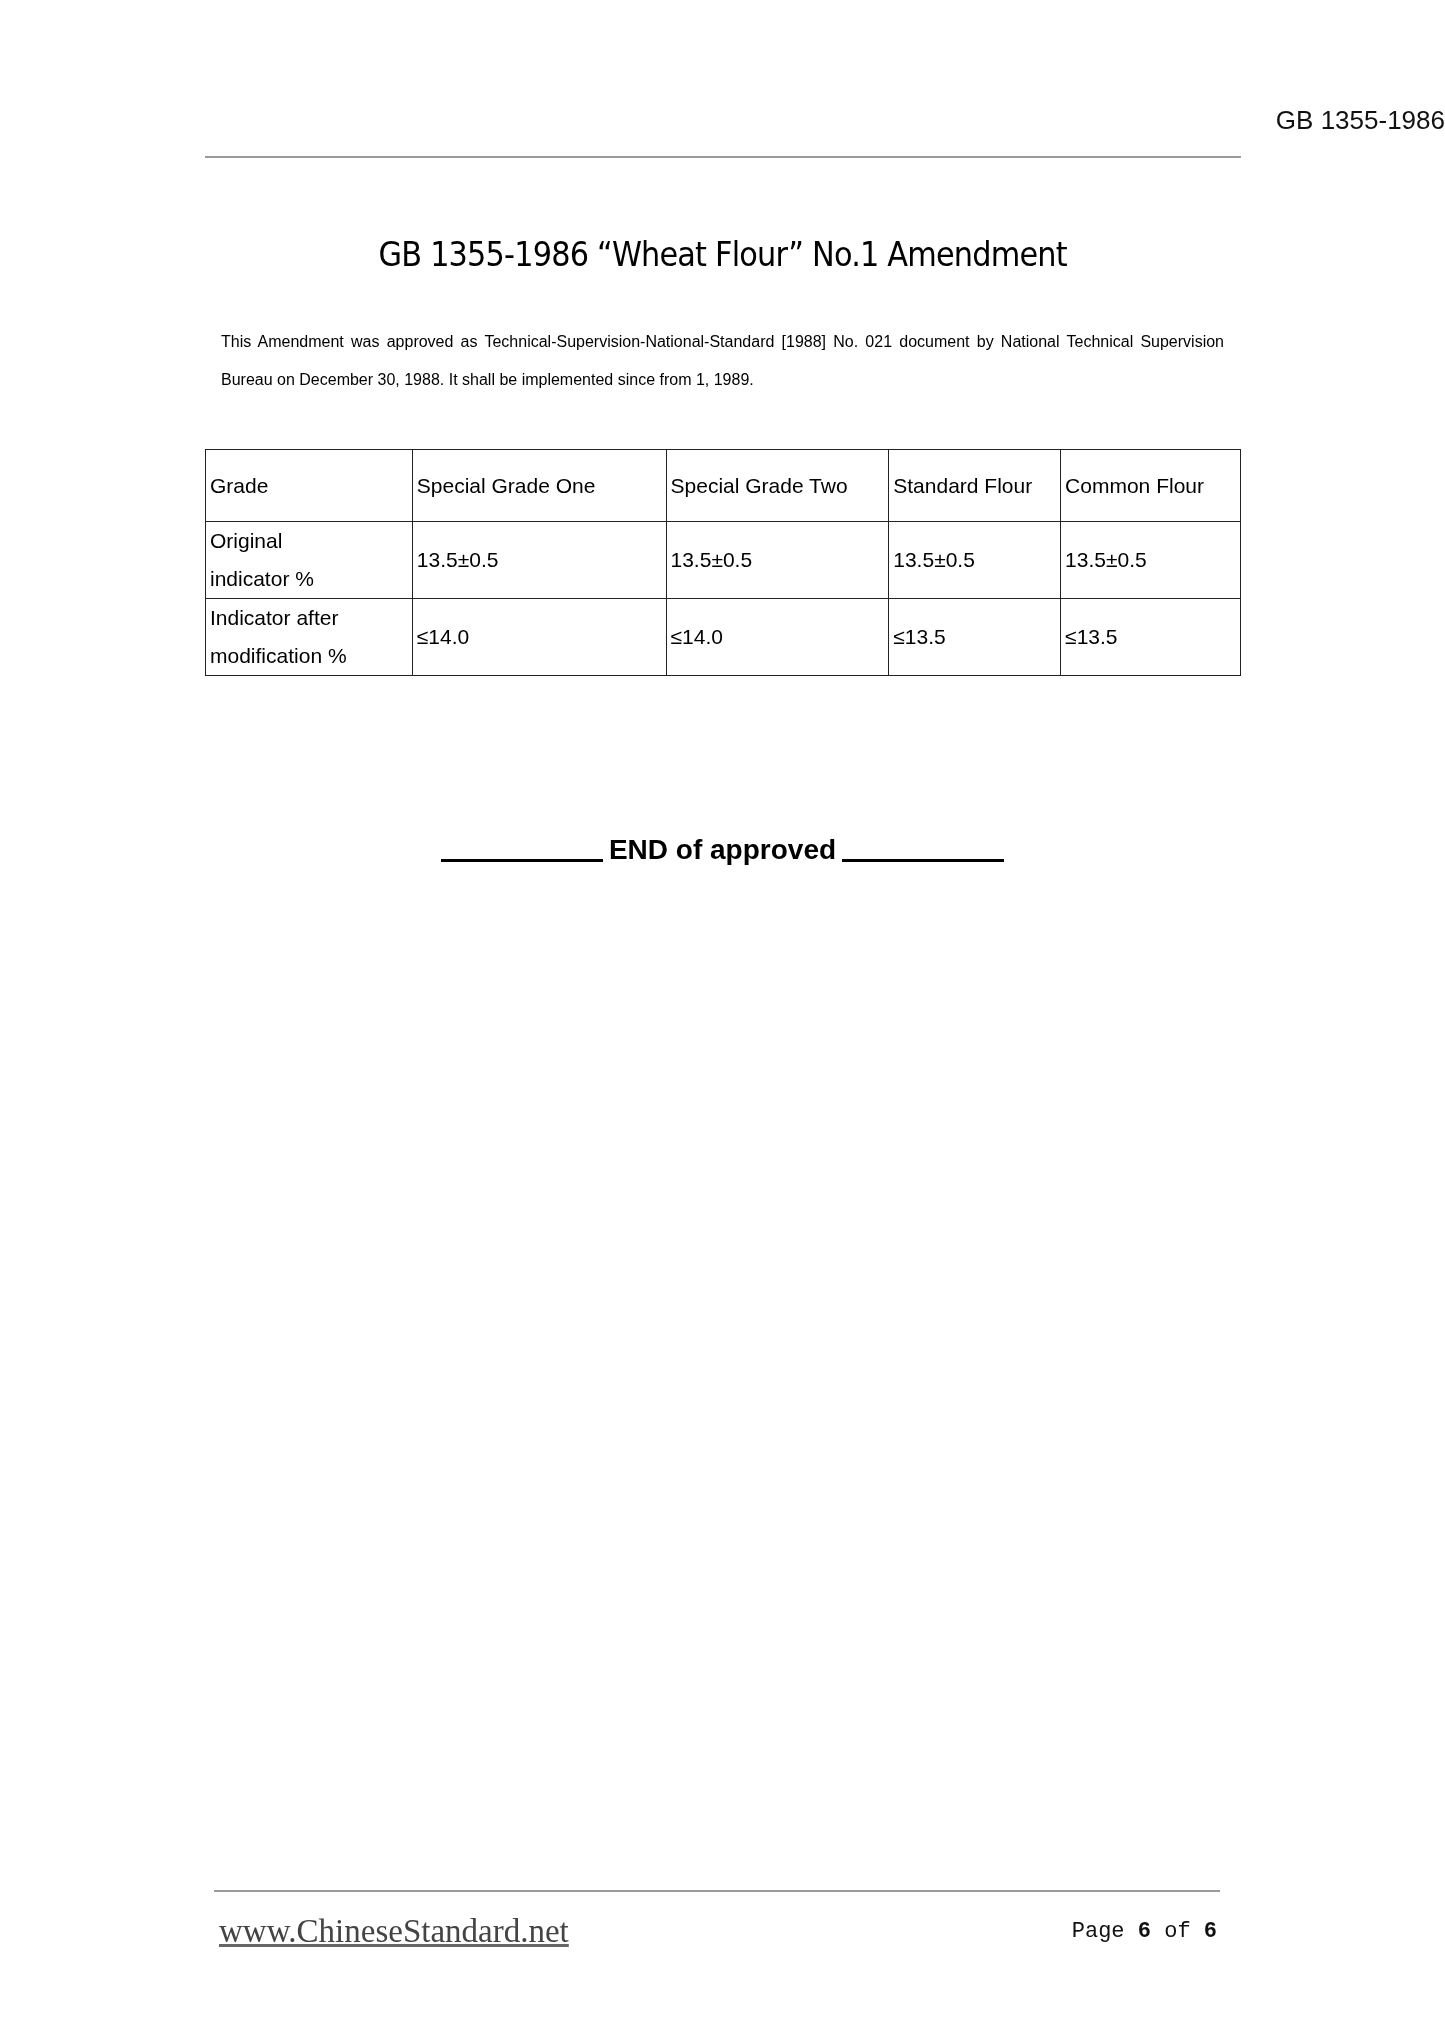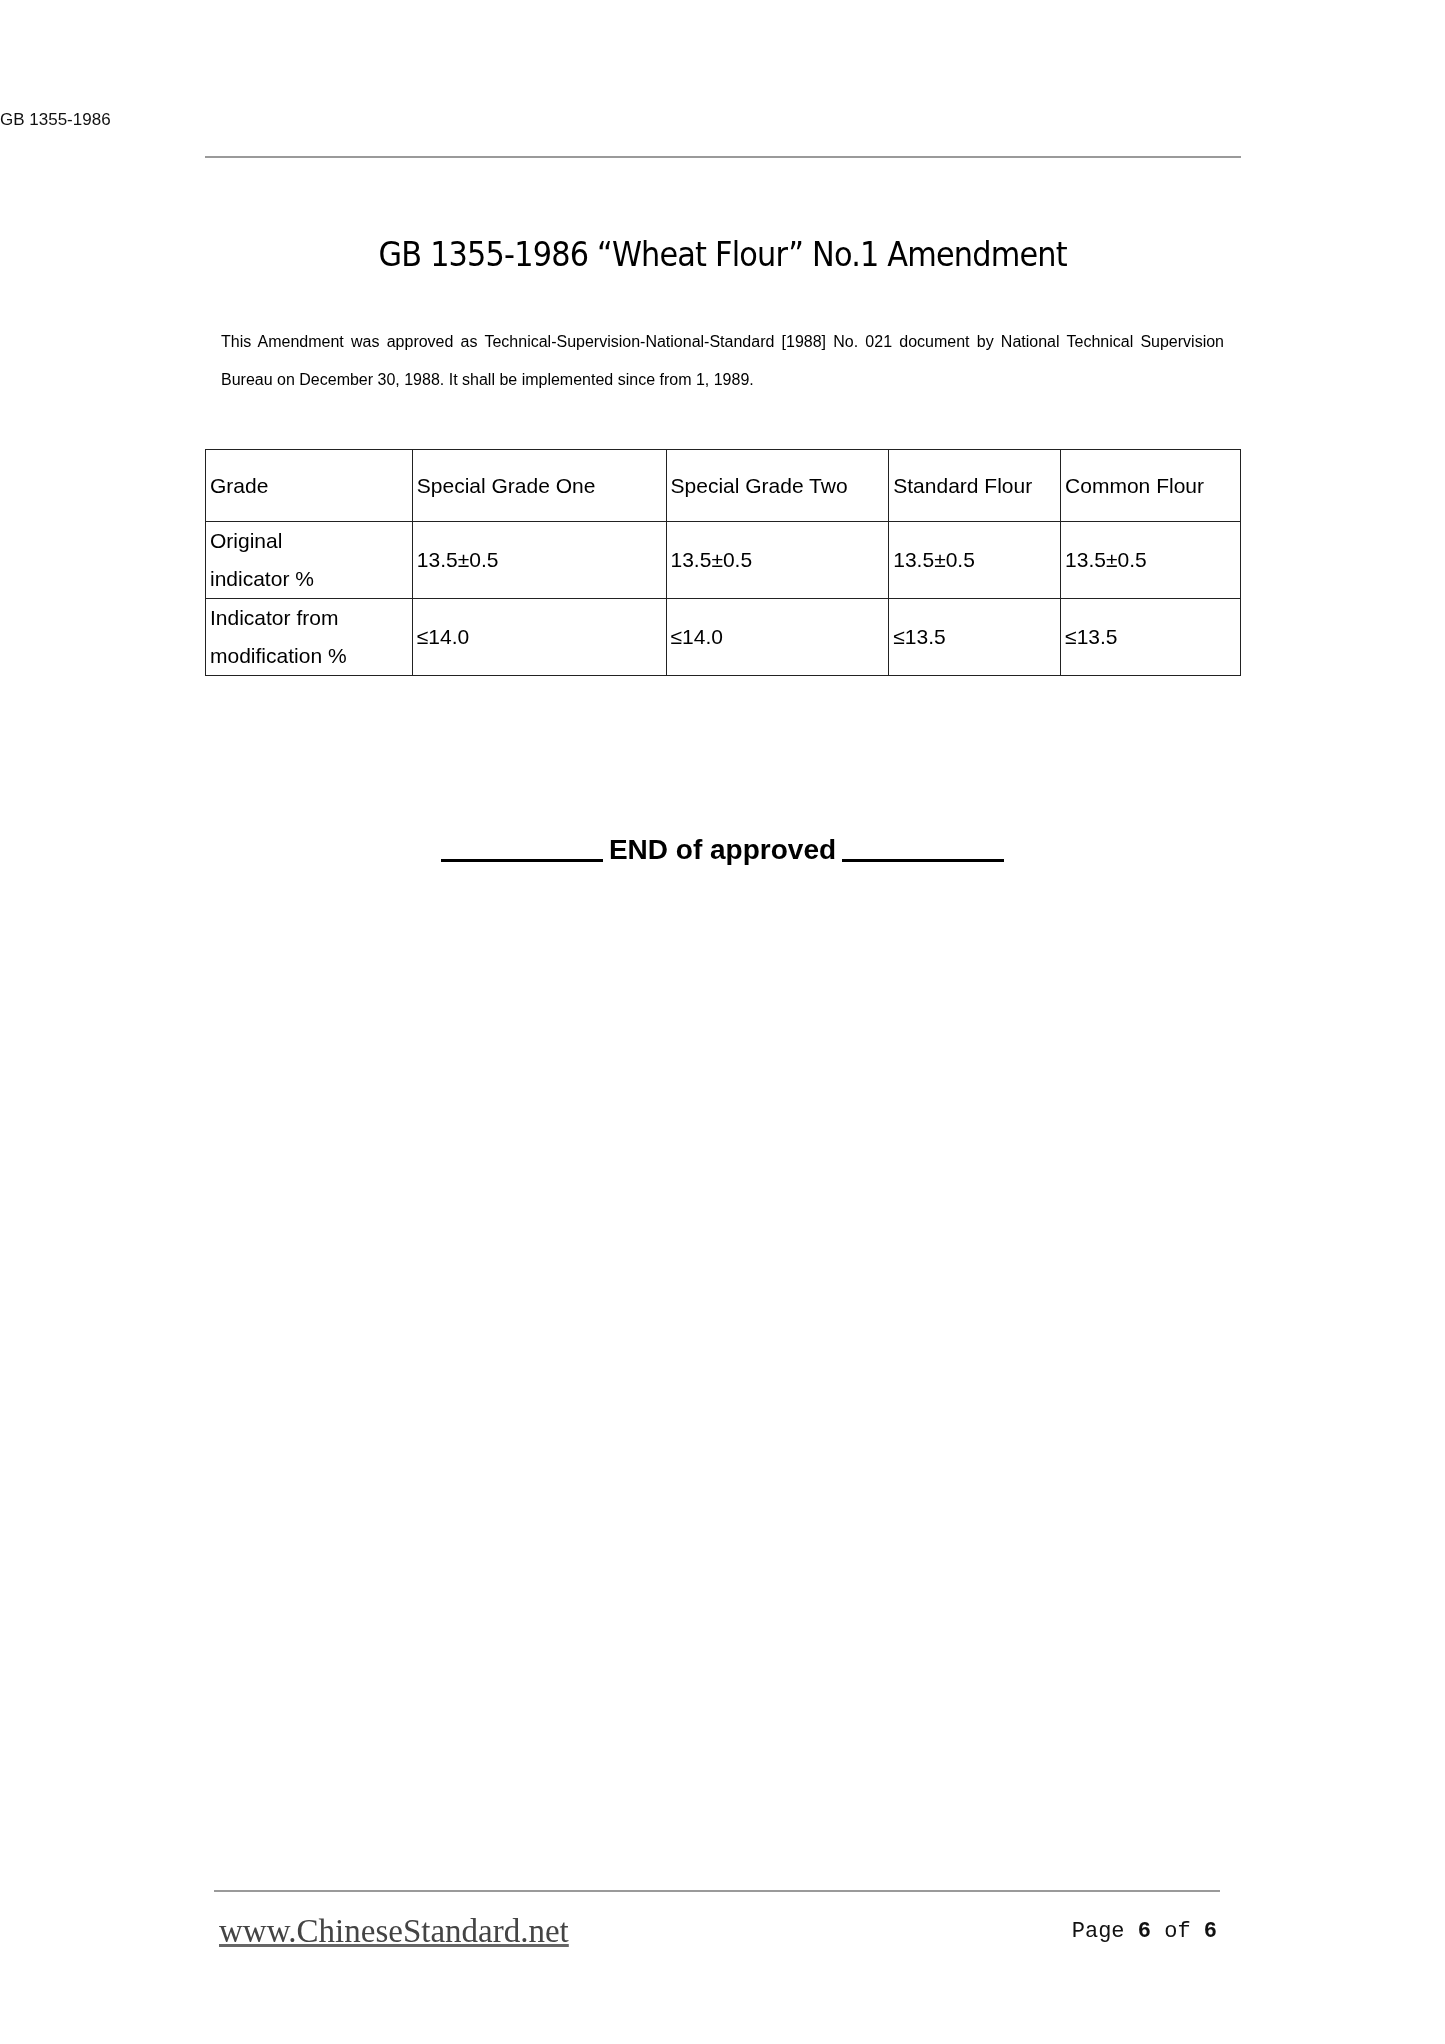--- a/index.html
+++ b/index.html
@@ -1,20 +1,20 @@
 <!DOCTYPE html>
 <html><head>
   <meta charset="utf-8">
   <style>
     html, body { margin: 0; padding: 0; background: #ffffff; }
     body { width: 1445px; height: 2044px; position: relative; overflow: hidden; color: #000; }
     .page-header-text {
       position: absolute; left: 0; width: 1445px; top: 104px;
-      text-align: left; font-family: "Liberation Sans", sans-serif;
-      font-size: 17px; line-height: 32px; color: #111;
+      text-align: right; font-family: "Liberation Sans", sans-serif;
+      font-size: 26px; line-height: 32px; color: #111;
     }
     .header-rule {
       position: absolute; left: 205px; width: 1036px; top: 156px;
       height: 2px; background: #9a9a9a;
     }
     .doc-title {
       position: absolute; left: 0; width: 1445px; top: 234px;
       text-align: center; font-family: "DejaVu Sans", sans-serif;
       font-size: 33px; line-height: 42px; letter-spacing: -0.9px; color: #000;
       transform: scaleX(0.92); transform-origin: 725px 0;
@@ -91,21 +91,21 @@
       <span>Original</span><br>
       <span>indicator %</span>
     </td>
     <td>13.5±0.5</td>
     <td>13.5±0.5</td>
     <td>13.5±0.5</td>
     <td>13.5±0.5</td>
   </tr>
   <tr class="data-row">
     <td class="row-label">
-      <span>Indicator from</span><br>
+      <span>Indicator after</span><br>
       <span>modification %</span>
     </td>
     <td>≤14.0</td>
     <td>≤14.0</td>
     <td>≤13.5</td>
     <td>≤13.5</td>
   </tr>
 </tbody>
   </table>
 

